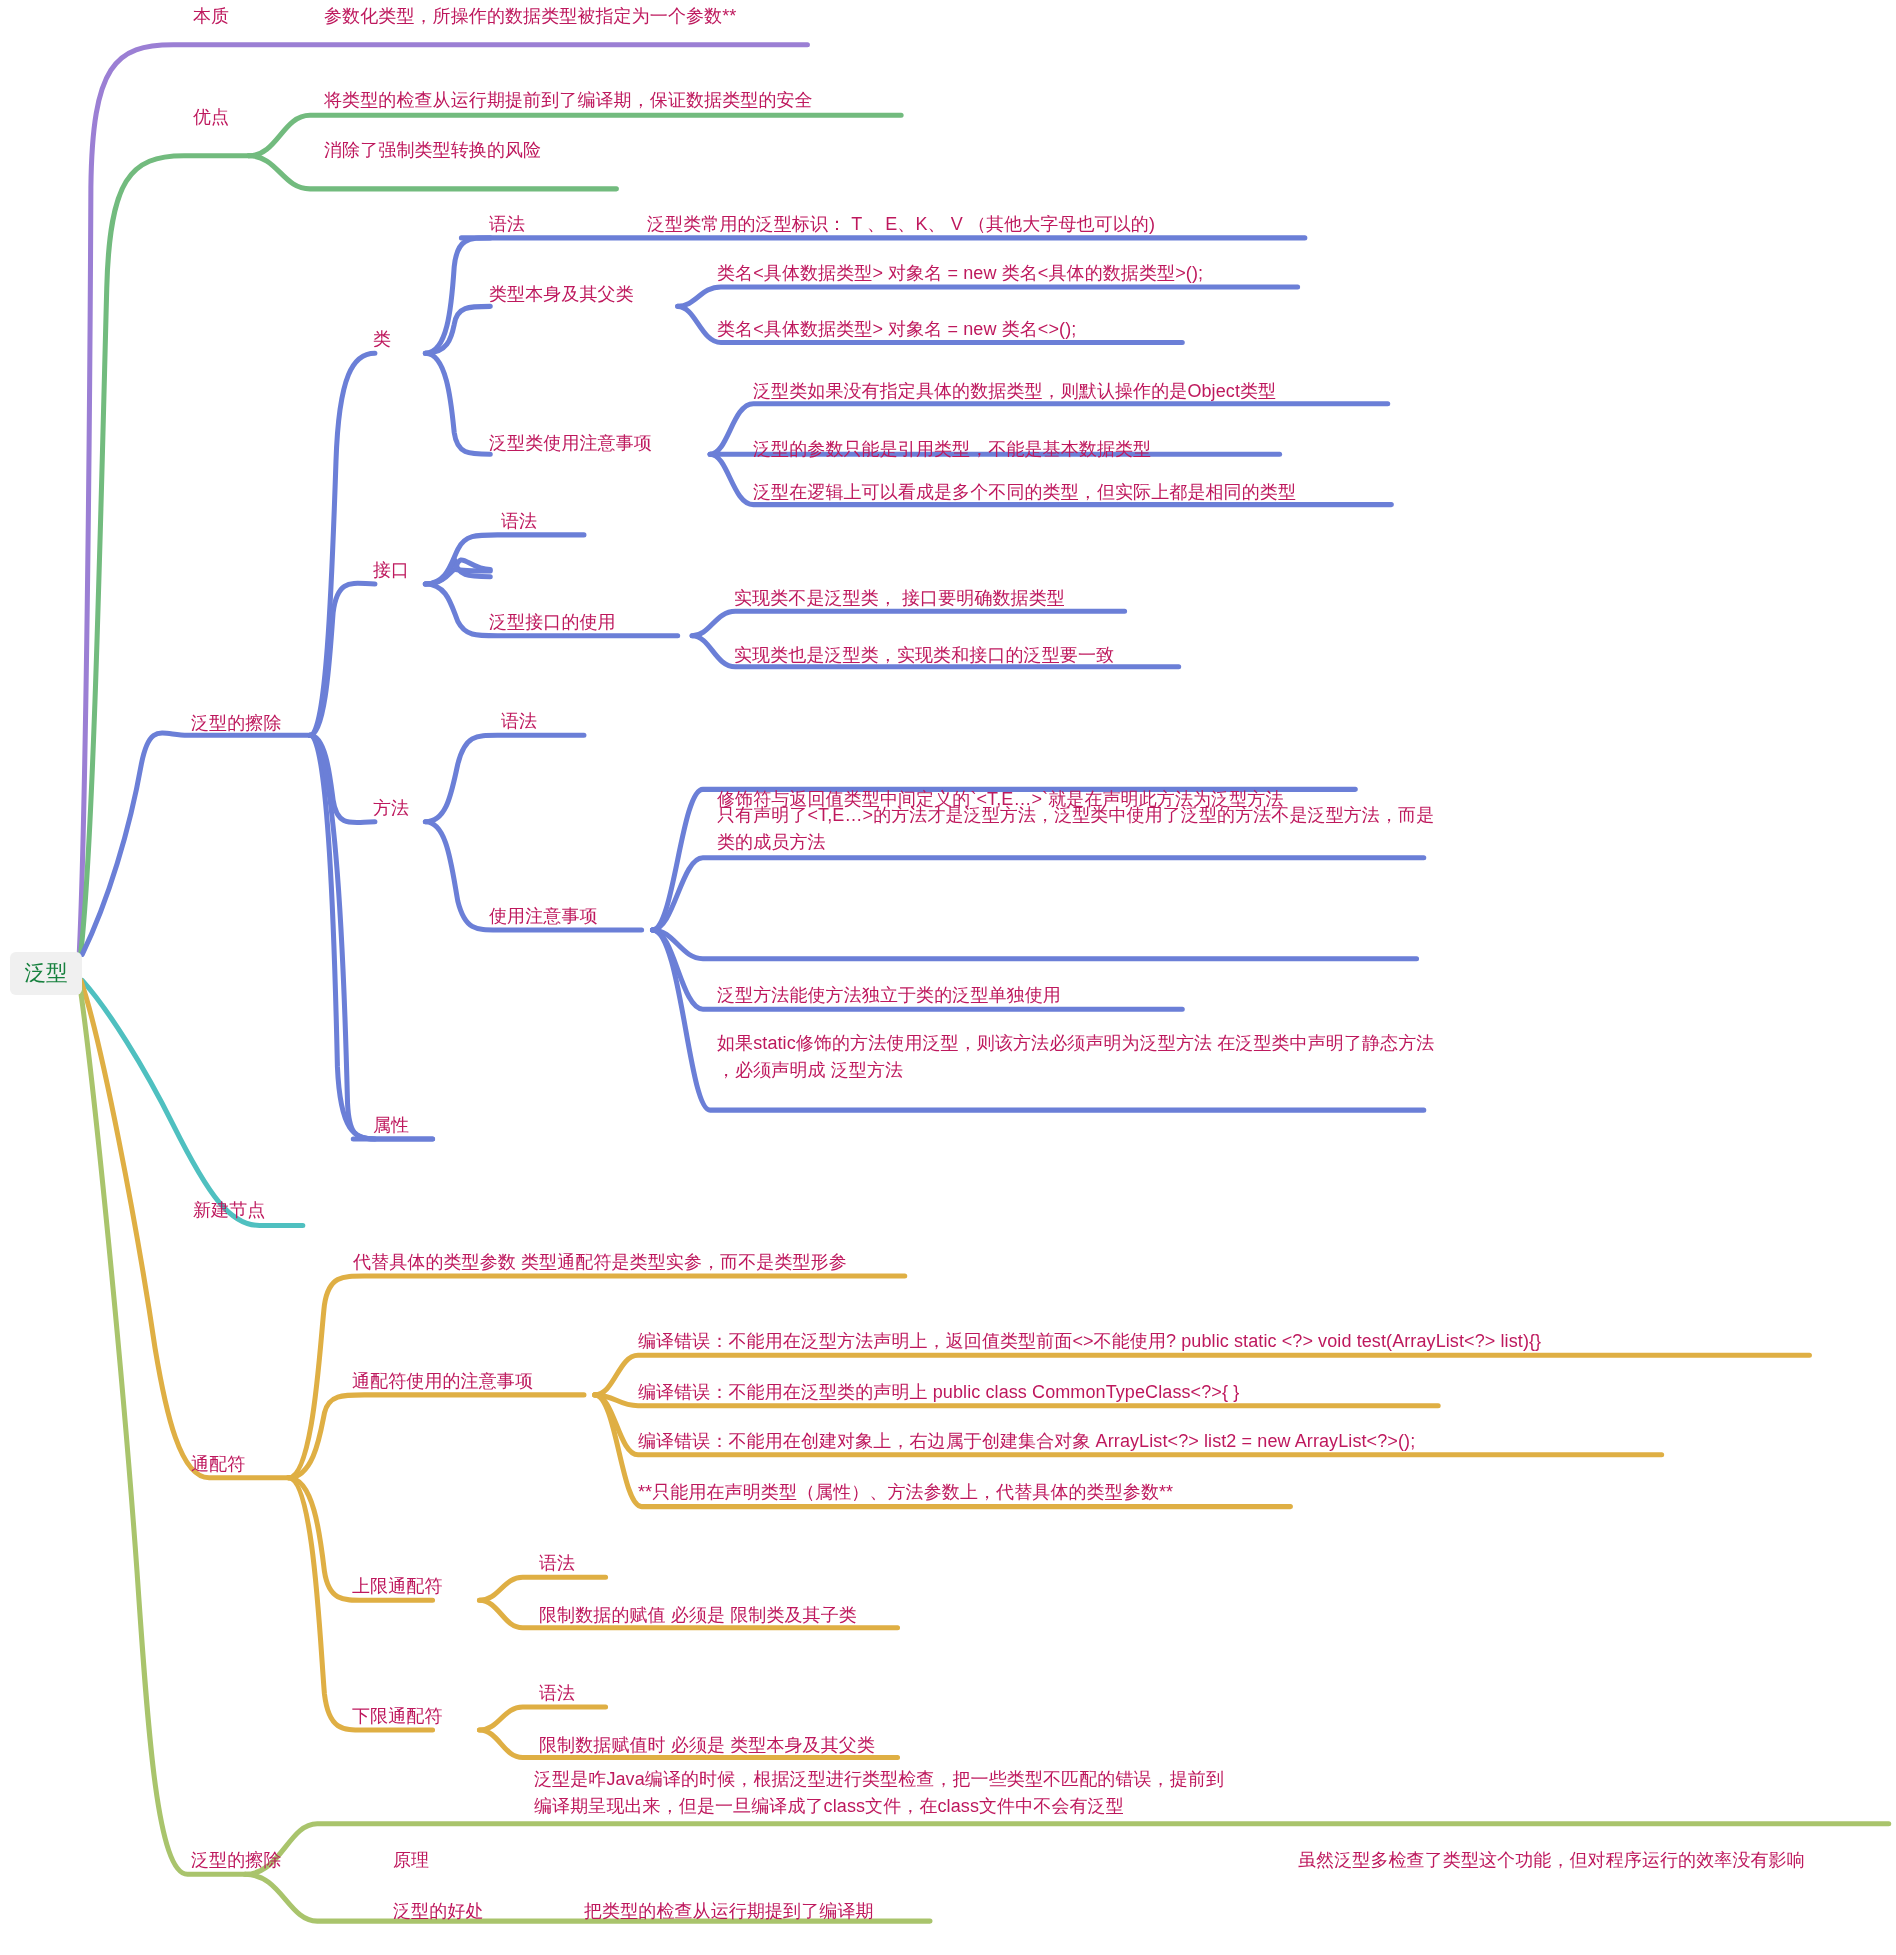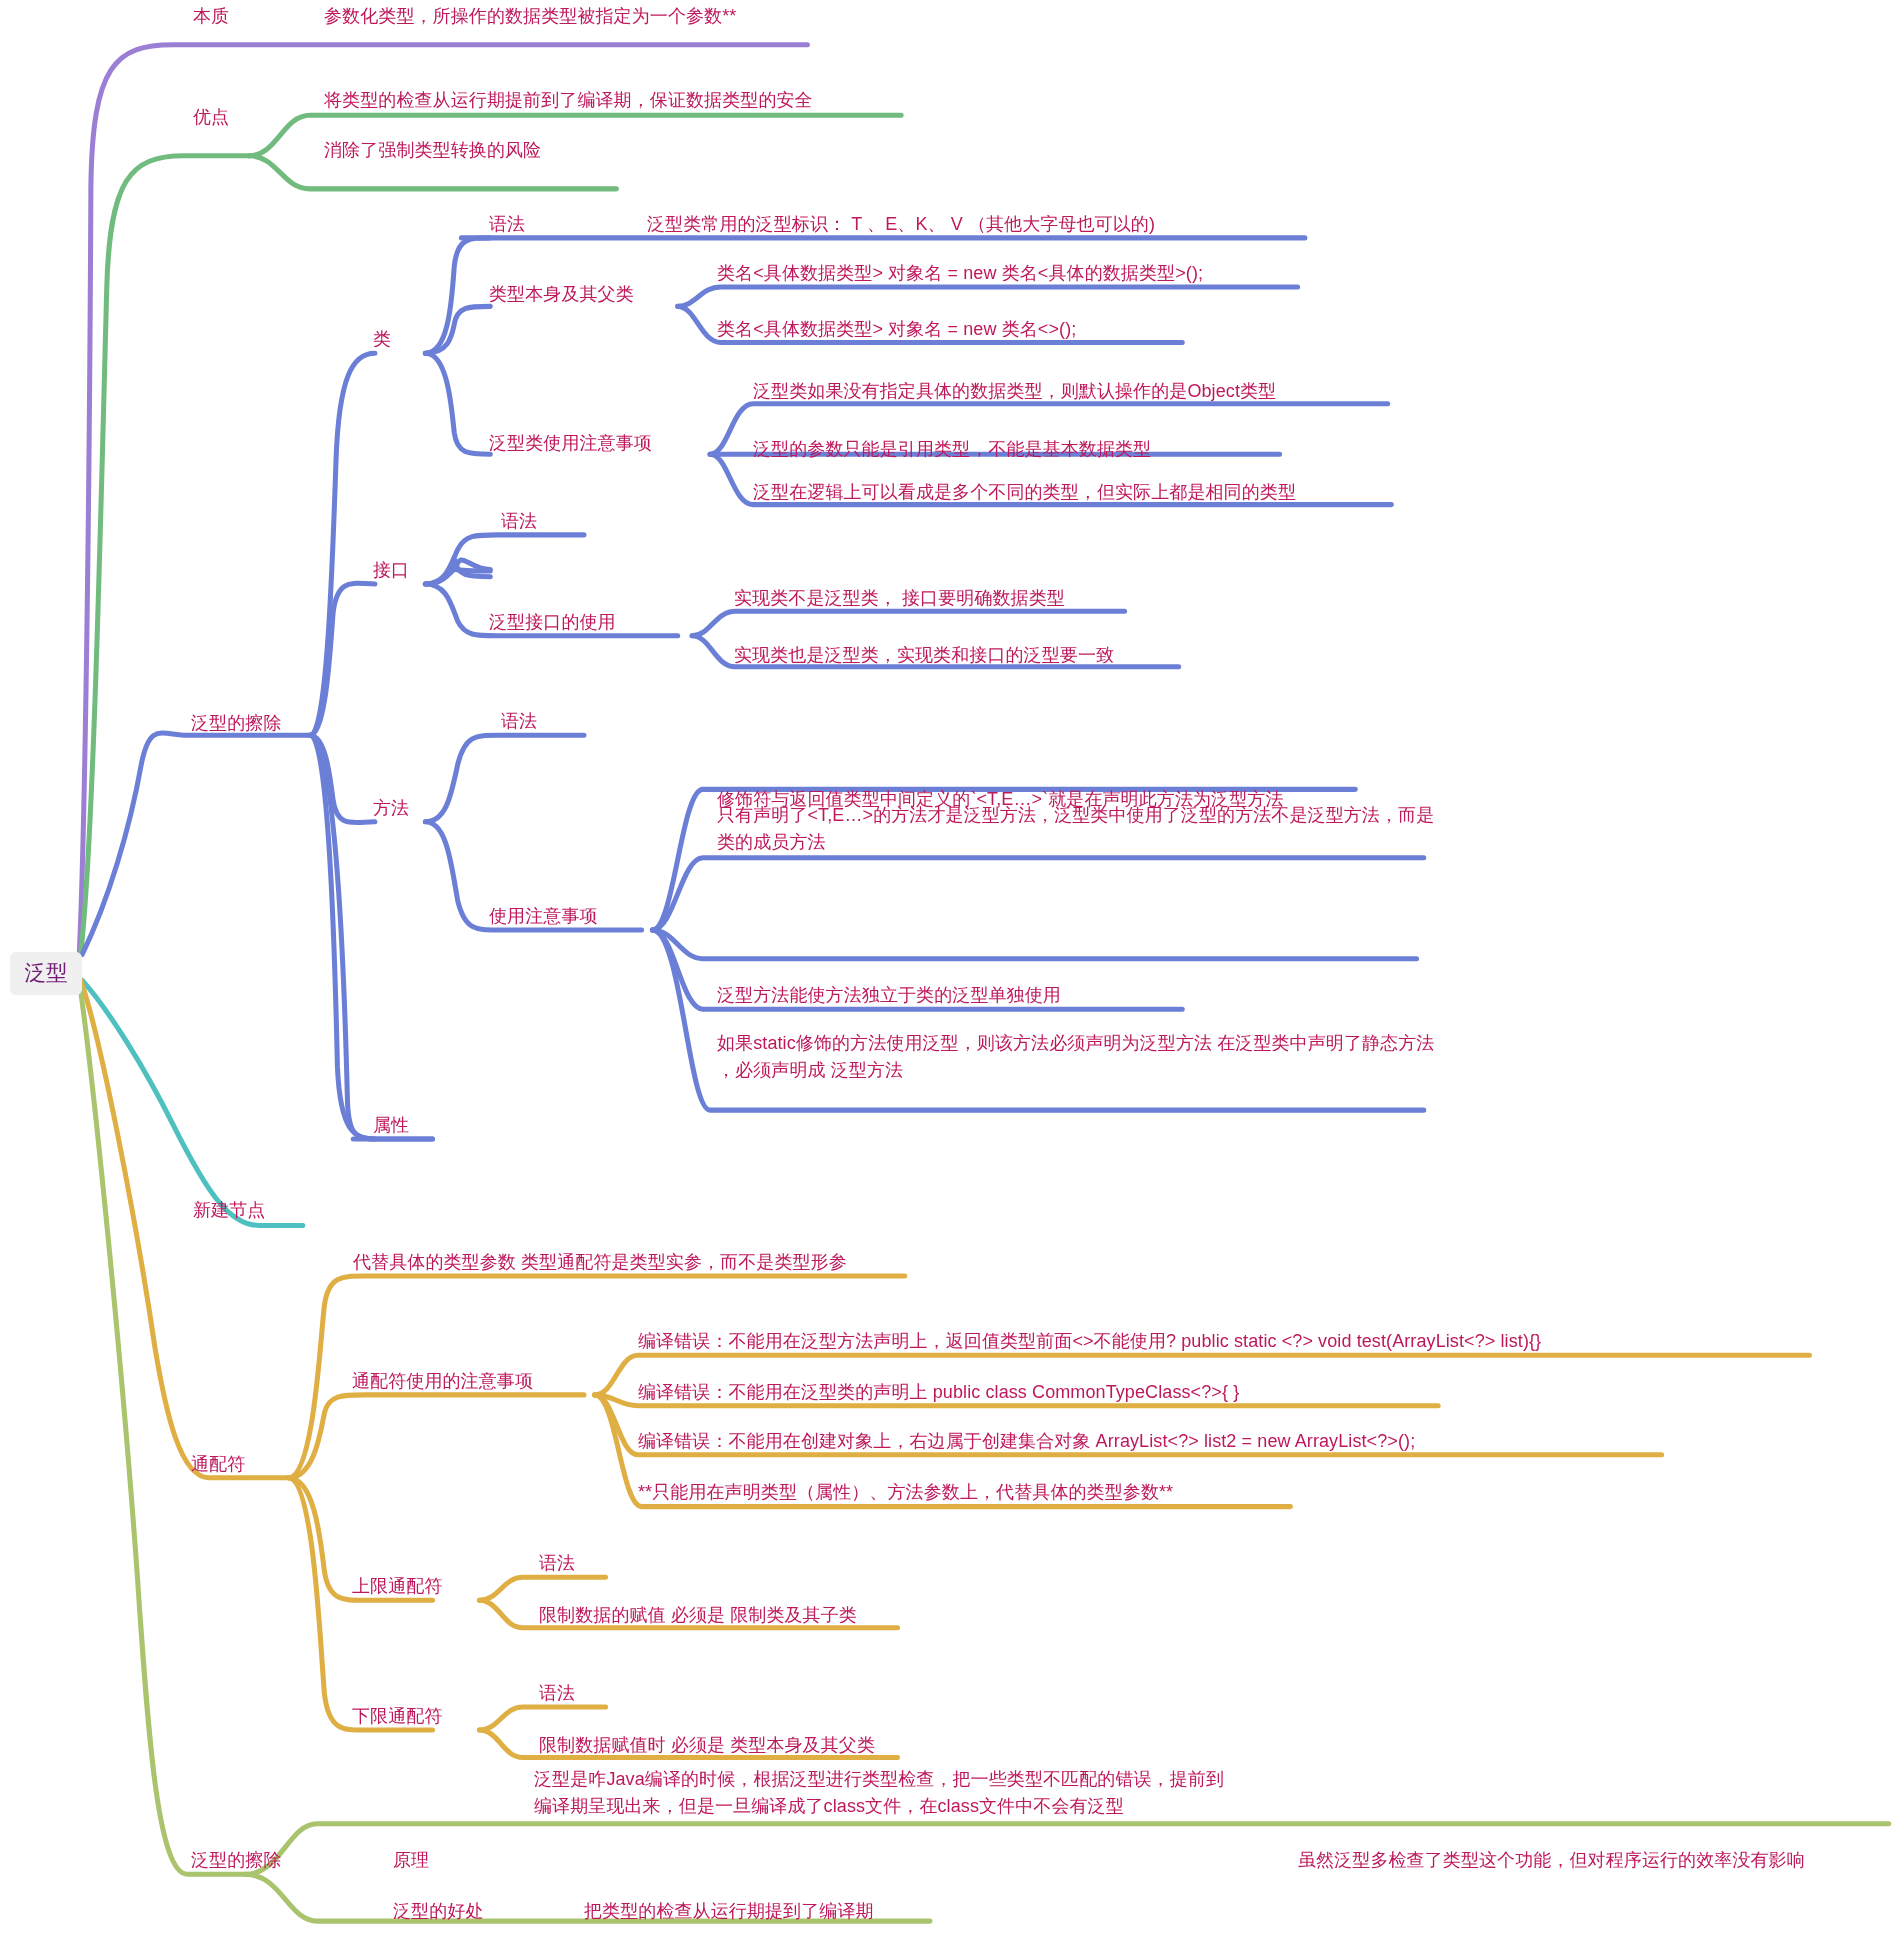--- a/index.html
+++ b/index.html
@@ -21,21 +21,21 @@
     letter-spacing:0.1px;
   }
   .node.wrap{white-space:normal;}
   .root{
     position:absolute;
     background:#f0f0f0;
     border-radius:5.8px;
     padding:7.2px 14.4px 8.7px 14.4px;
     font-size:21.6px;
     line-height:27px;
-    color:#701a75;
+    color:#15803d;
   }
 </style>
 </head>
 <body>
 
 <div id="canvas">
 
   <svg id="links" viewBox="0 0 2630 2712" xmlns="http://www.w3.org/2000/svg">
     <g fill="none" stroke-width="7" stroke-linecap="round">
 

